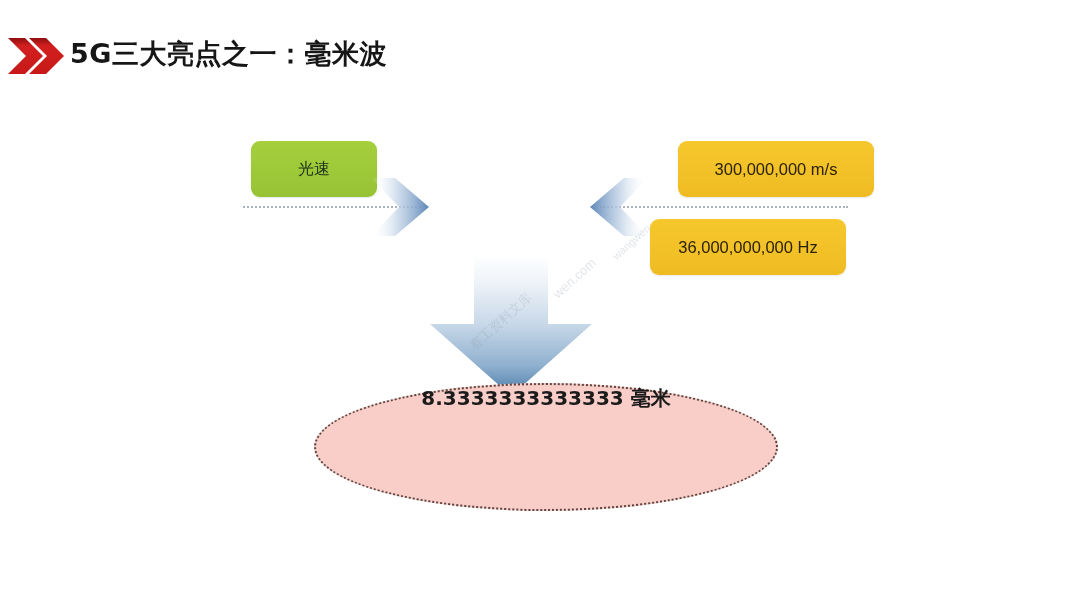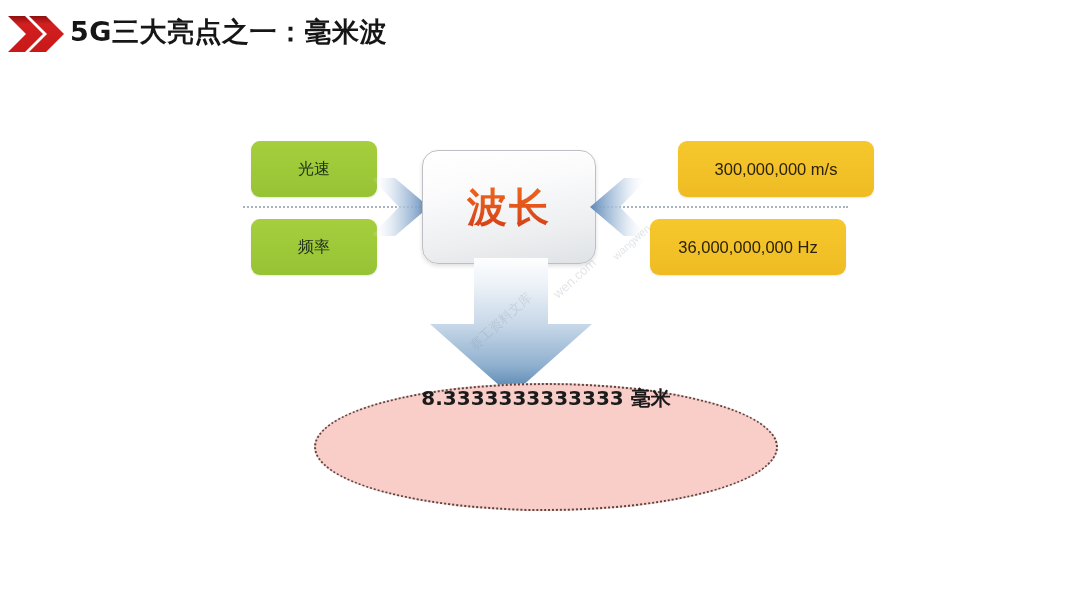--- a/index.html
+++ b/index.html
@@ -22,21 +22,21 @@
     left: 0; top: 0;
     width: 1080px;
     height: 613px;
     background: #ffffff;
   }
 
   
   .title-row {
     position: absolute;
     left: 0;
-    top: 8px;
+    top: 30px;
     width: 878px;
     height: 56px;
   }
   .chev-group {
     position: absolute;
     left: 8px;
     top: 4px;
     width: 58px;
     height: 44px;
   }
@@ -219,40 +219,34 @@
   </div>
 
   <div class="diagram">
 
     <div class="dot-line left"></div>
     <div class="dot-line right"></div>
 
     <div class="box-green g1">
       <span>光速</span>
     </div>
-    <div class="box-green g2">
-      <span>频率</span>
-    </div>
 
     <div class="chev-connector lc">
       <svg width="62" height="78" viewBox="0 0 62 78">
         <defs>
           <linearGradient id="arrL" x1="0" y1="0" x2="1" y2="0">
             <stop offset="0%" stop-color="#ffffff" stop-opacity="0"></stop>
             <stop offset="45%" stop-color="#c3d4e7" stop-opacity=".75"></stop>
             <stop offset="100%" stop-color="#5d87b8"></stop>
           </linearGradient>
         </defs>
         <polygon points="2,10 26,10 60,39 26,68 2,68 30,39" fill="url(#arrL)"></polygon>
       </svg>
     </div>
 
-    <div class="box-center">
-      <span class="center-label">波长</span>
-    </div>
 
     <div class="chev-connector rc">
       <svg width="62" height="78" viewBox="0 0 62 78">
         <defs>
           <linearGradient id="arrR" x1="1" y1="0" x2="0" y2="0">
             <stop offset="0%" stop-color="#ffffff" stop-opacity="0"></stop>
             <stop offset="45%" stop-color="#c3d4e7" stop-opacity=".75"></stop>
             <stop offset="100%" stop-color="#5d87b8"></stop>
           </linearGradient>
         </defs>

